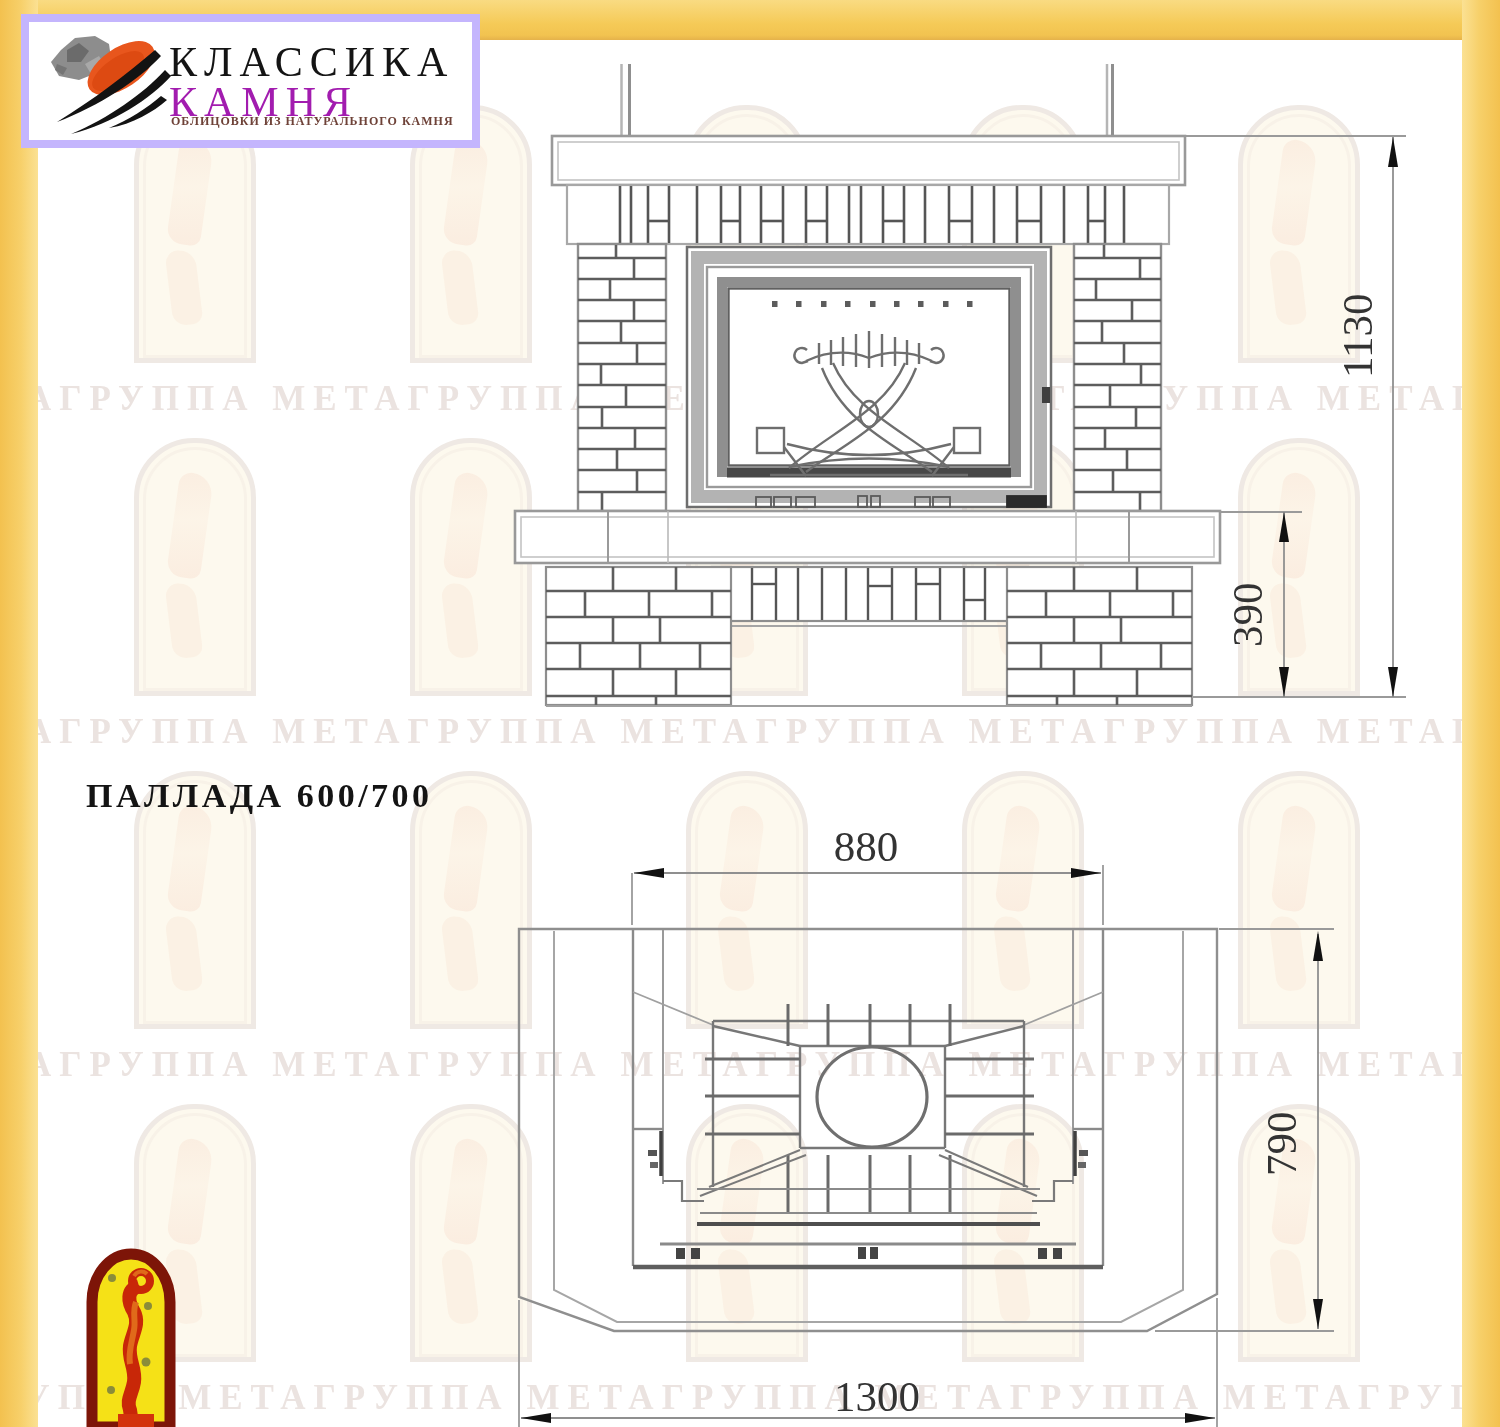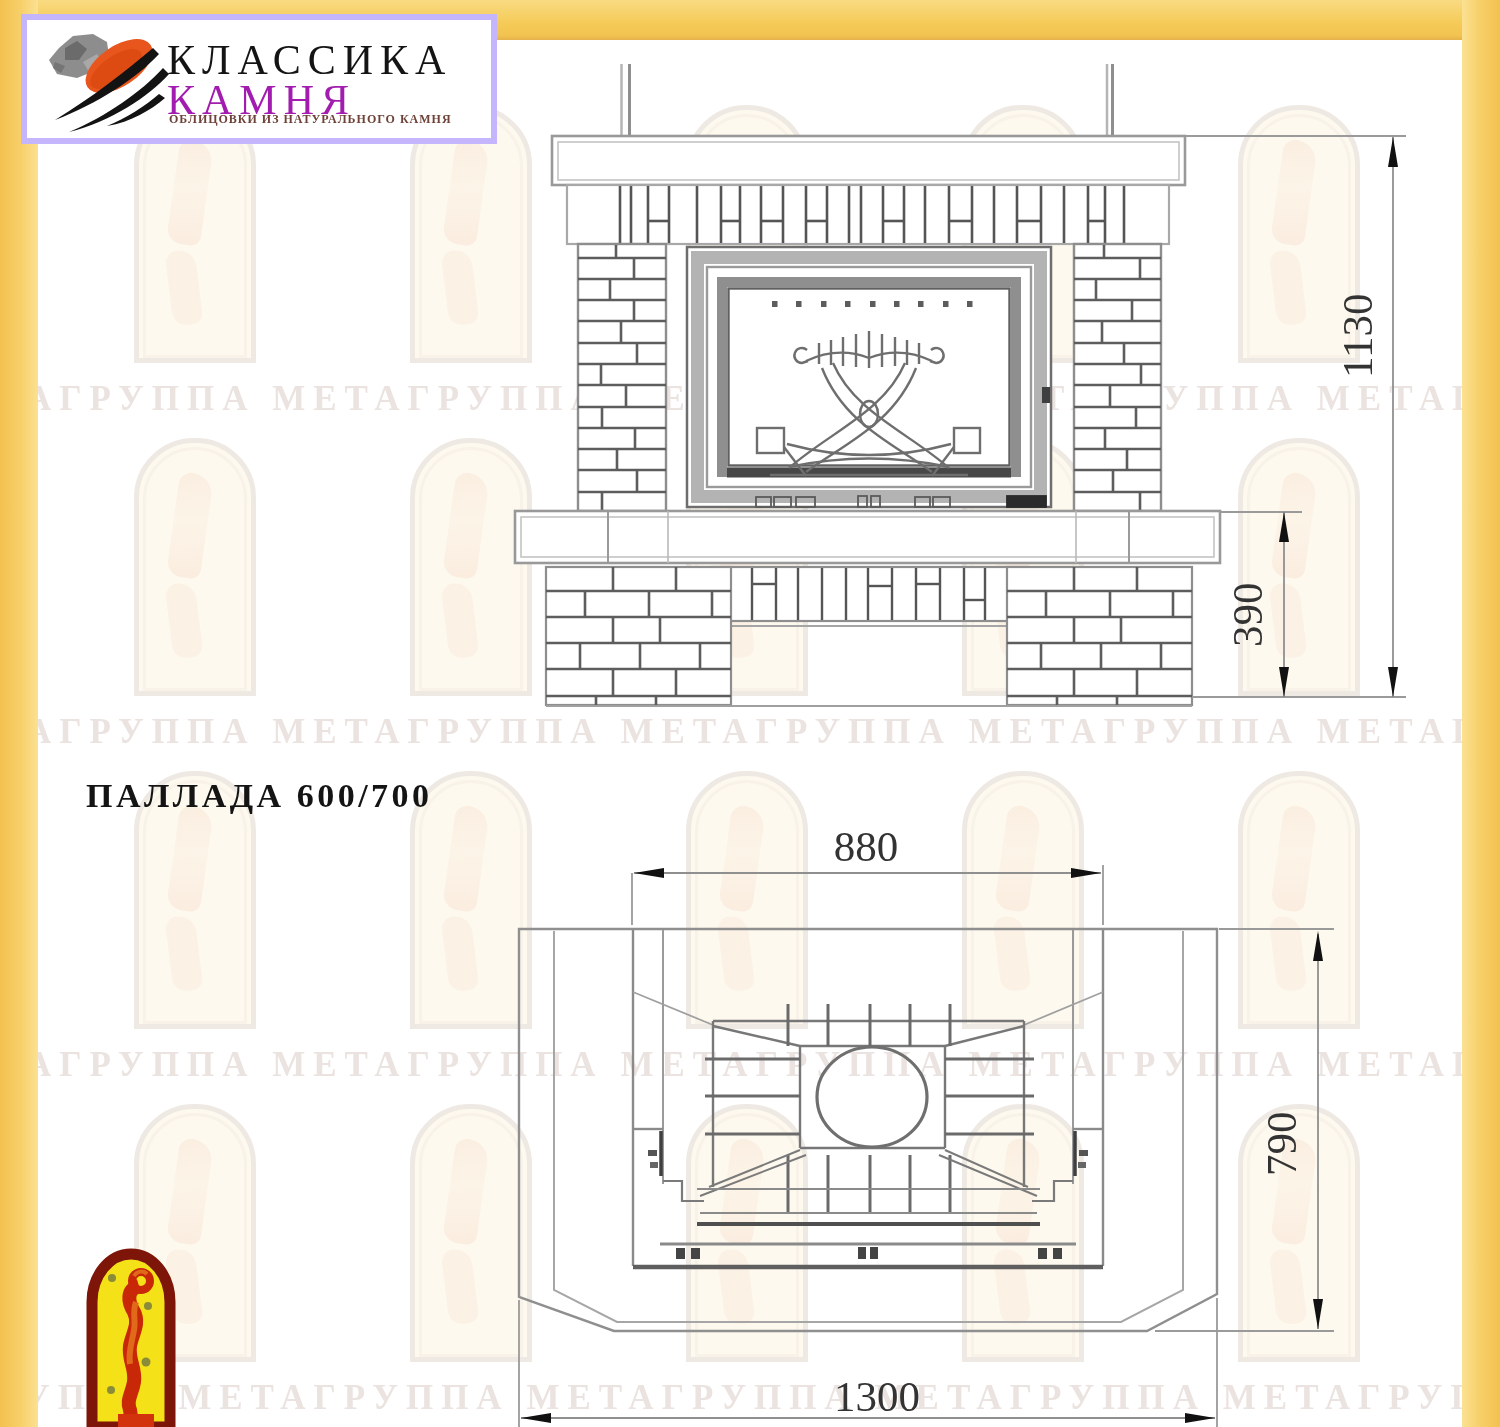--- a/index.html
+++ b/index.html
@@ -559,21 +559,21 @@
 </svg>
 
 <div class="abs" style="left:86px;top:777px;z-index:2;font-family:'Liberation Serif',serif;font-weight:bold;font-size:34px;letter-spacing:3.5px;color:#141414;">ПАЛЛАДА 600/700</div>
 
 <div class="abs" style="left:0;top:0;width:1500px;height:40px;z-index:2;background:linear-gradient(180deg,#f9db82 0%,#f5ca57 60%,#f2c350 88%,#e5b24b 100%);"></div>
 
 <div class="abs" style="left:0;top:0;width:38px;height:1427px;z-index:2;background:linear-gradient(90deg,#f3c14f 0%,#f7d06a 55%,#fbe193 100%);"></div>
 
 <div class="abs" style="left:1462px;top:0;width:38px;height:1427px;z-index:2;background:linear-gradient(270deg,#f3c14f 0%,#f7d06a 55%,#fbe193 100%);"></div>
 
-<div class="abs" style="left:21px;top:14px;width:443px;height:118px;z-index:3;background:#ffffff;border:6px solid #c4b5fd;padding-left:21px;">
+<div class="abs" style="left:21px;top:14px;width:443px;height:118px;z-index:3;background:#ffffff;border:8px solid #c4b5fd;">
 
   <svg class="abs" style="left:14px;top:12px;" width="140" height="108" viewBox="0 0 140 108">
 
     <path d="M18,16 L32,4 L52,2 L66,10 L68,24 L56,38 L36,46 L16,42 L8,28 Z" fill="#8d8d8d"></path>
     <path d="M24,16 L36,9 L46,17 L38,28 L24,28 Z" fill="#6b6b6b"></path>
     <path d="M42,30 L56,22 L62,32 L48,40 Z" fill="#a8a8a8"></path>
     <path d="M14,30 L24,34 L20,41 L12,36 Z" fill="#757575"></path>
 
     <ellipse cx="78" cy="34" rx="38" ry="20" transform="rotate(-34 78 34)" fill="#e8561d"></ellipse>
     <ellipse cx="75" cy="37" rx="30" ry="13" transform="rotate(-34 75 37)" fill="#dd4a12"></ellipse>

